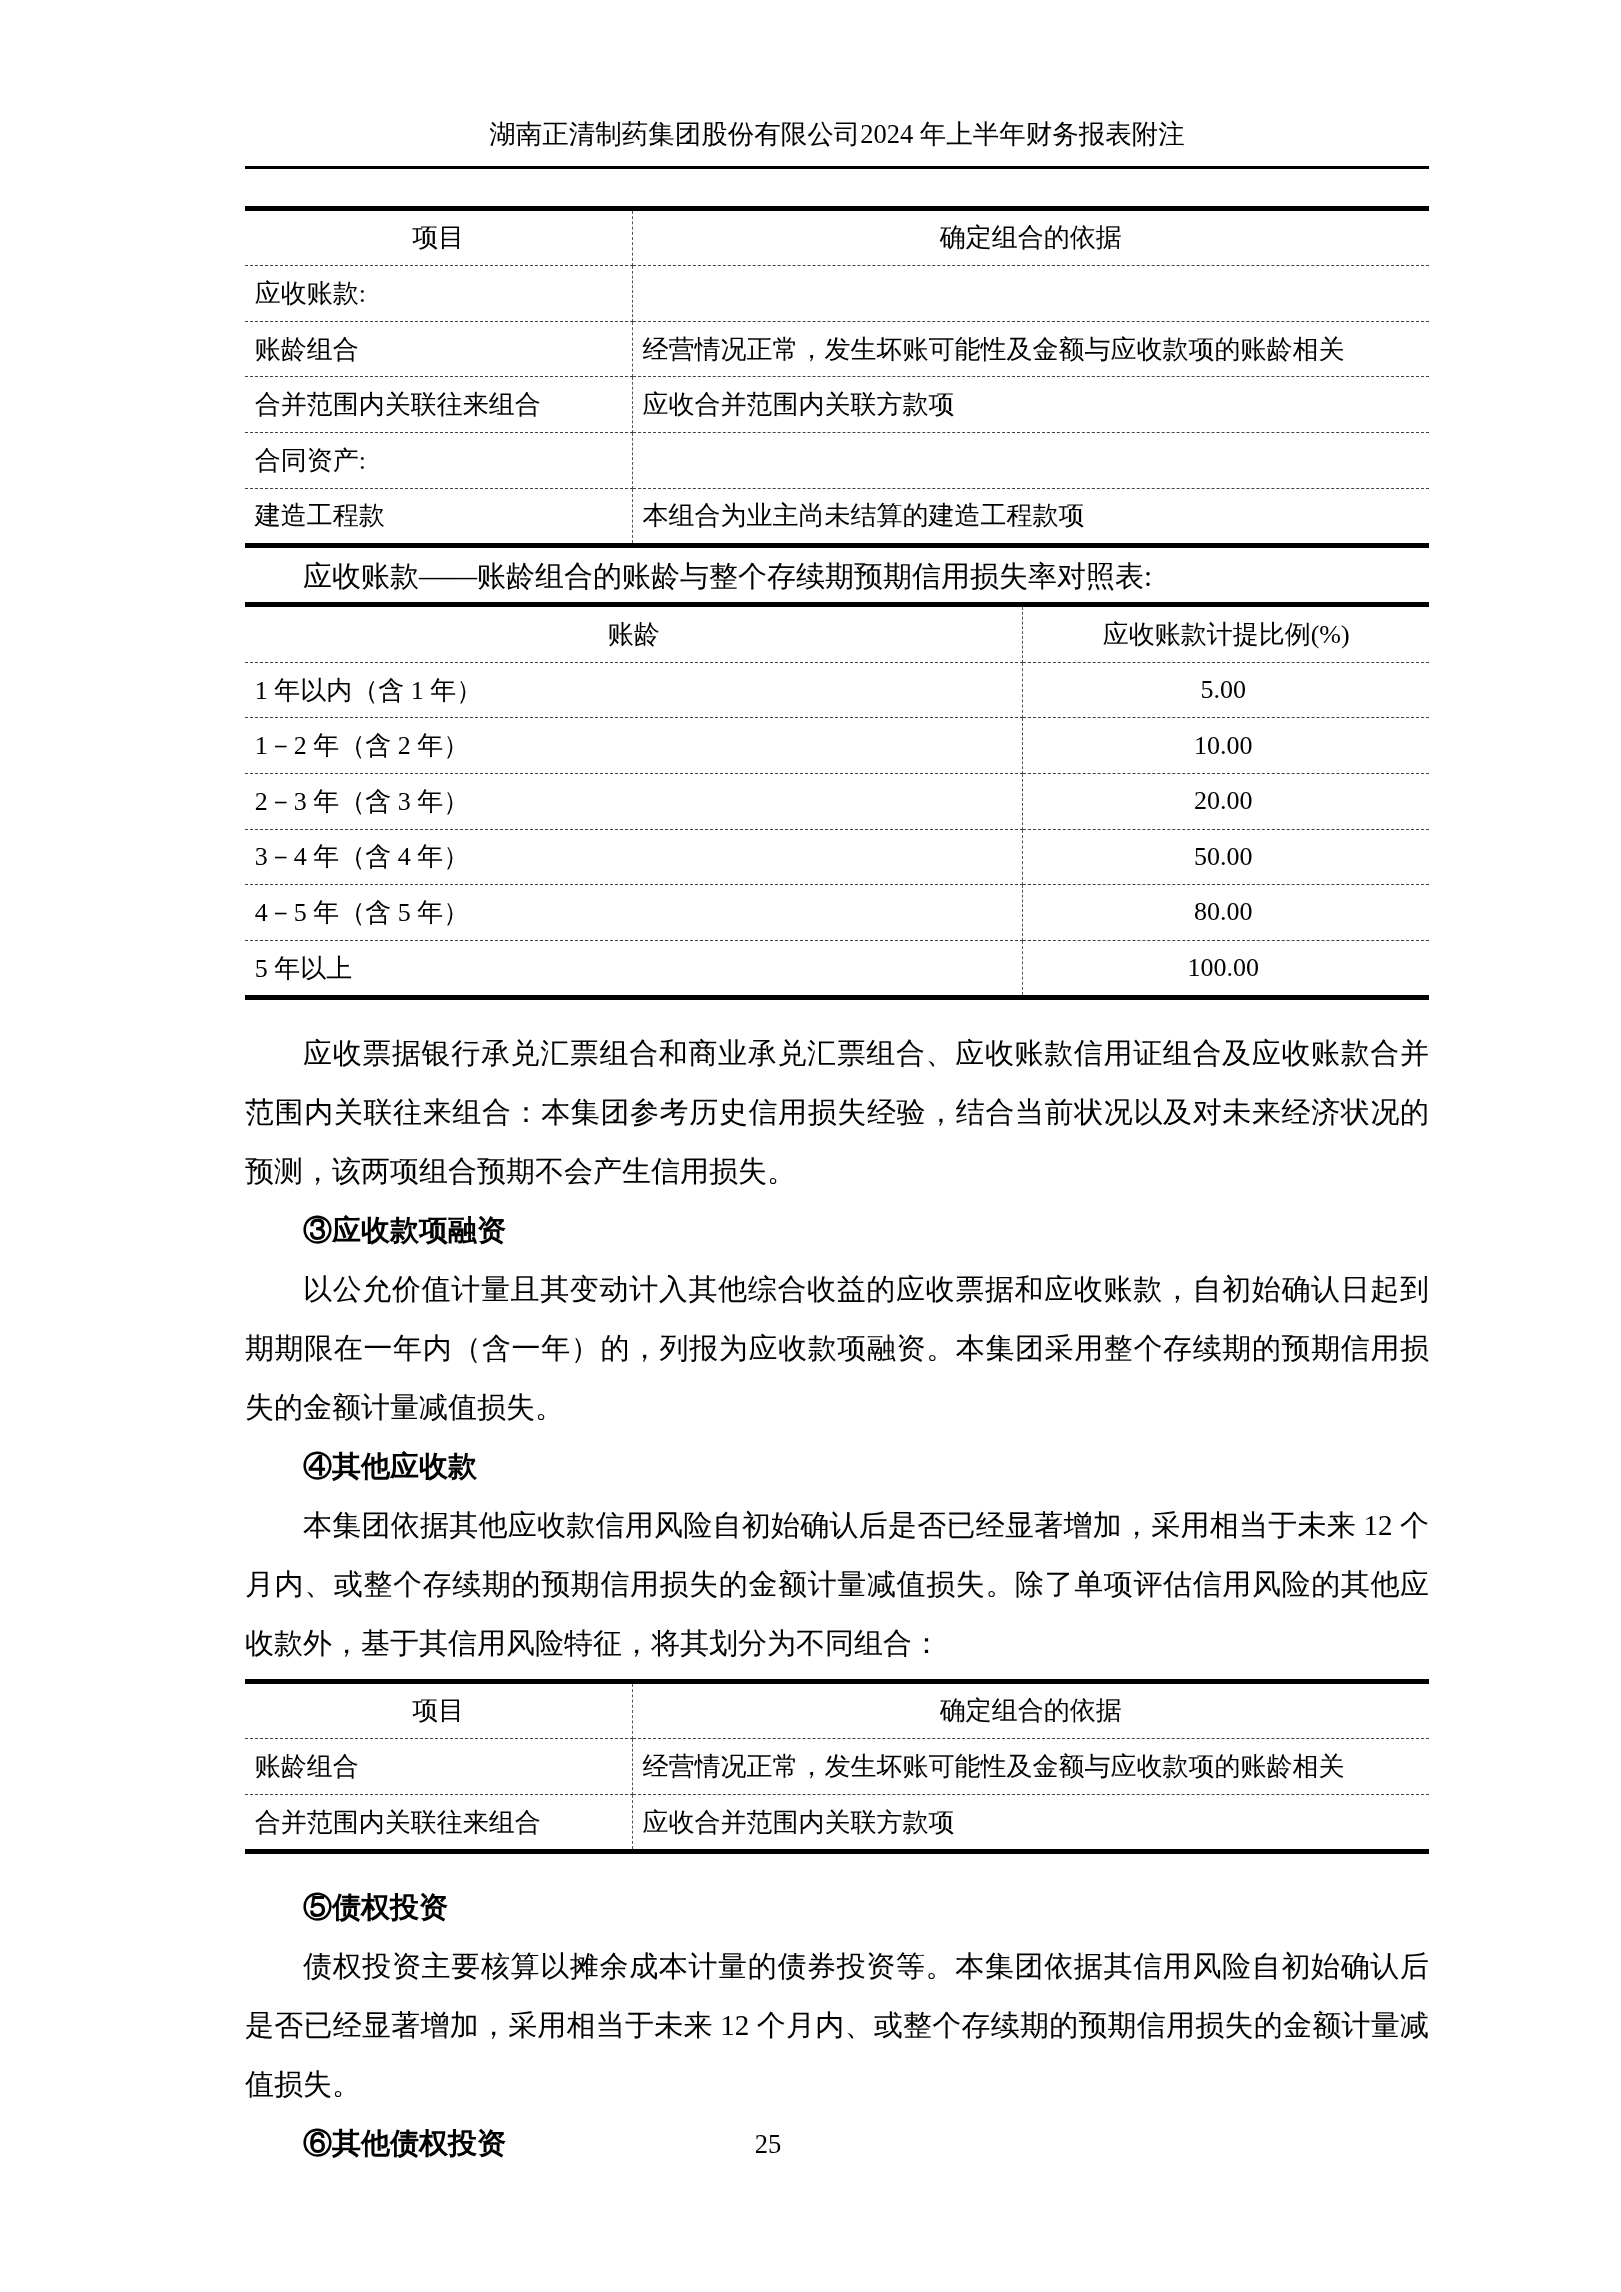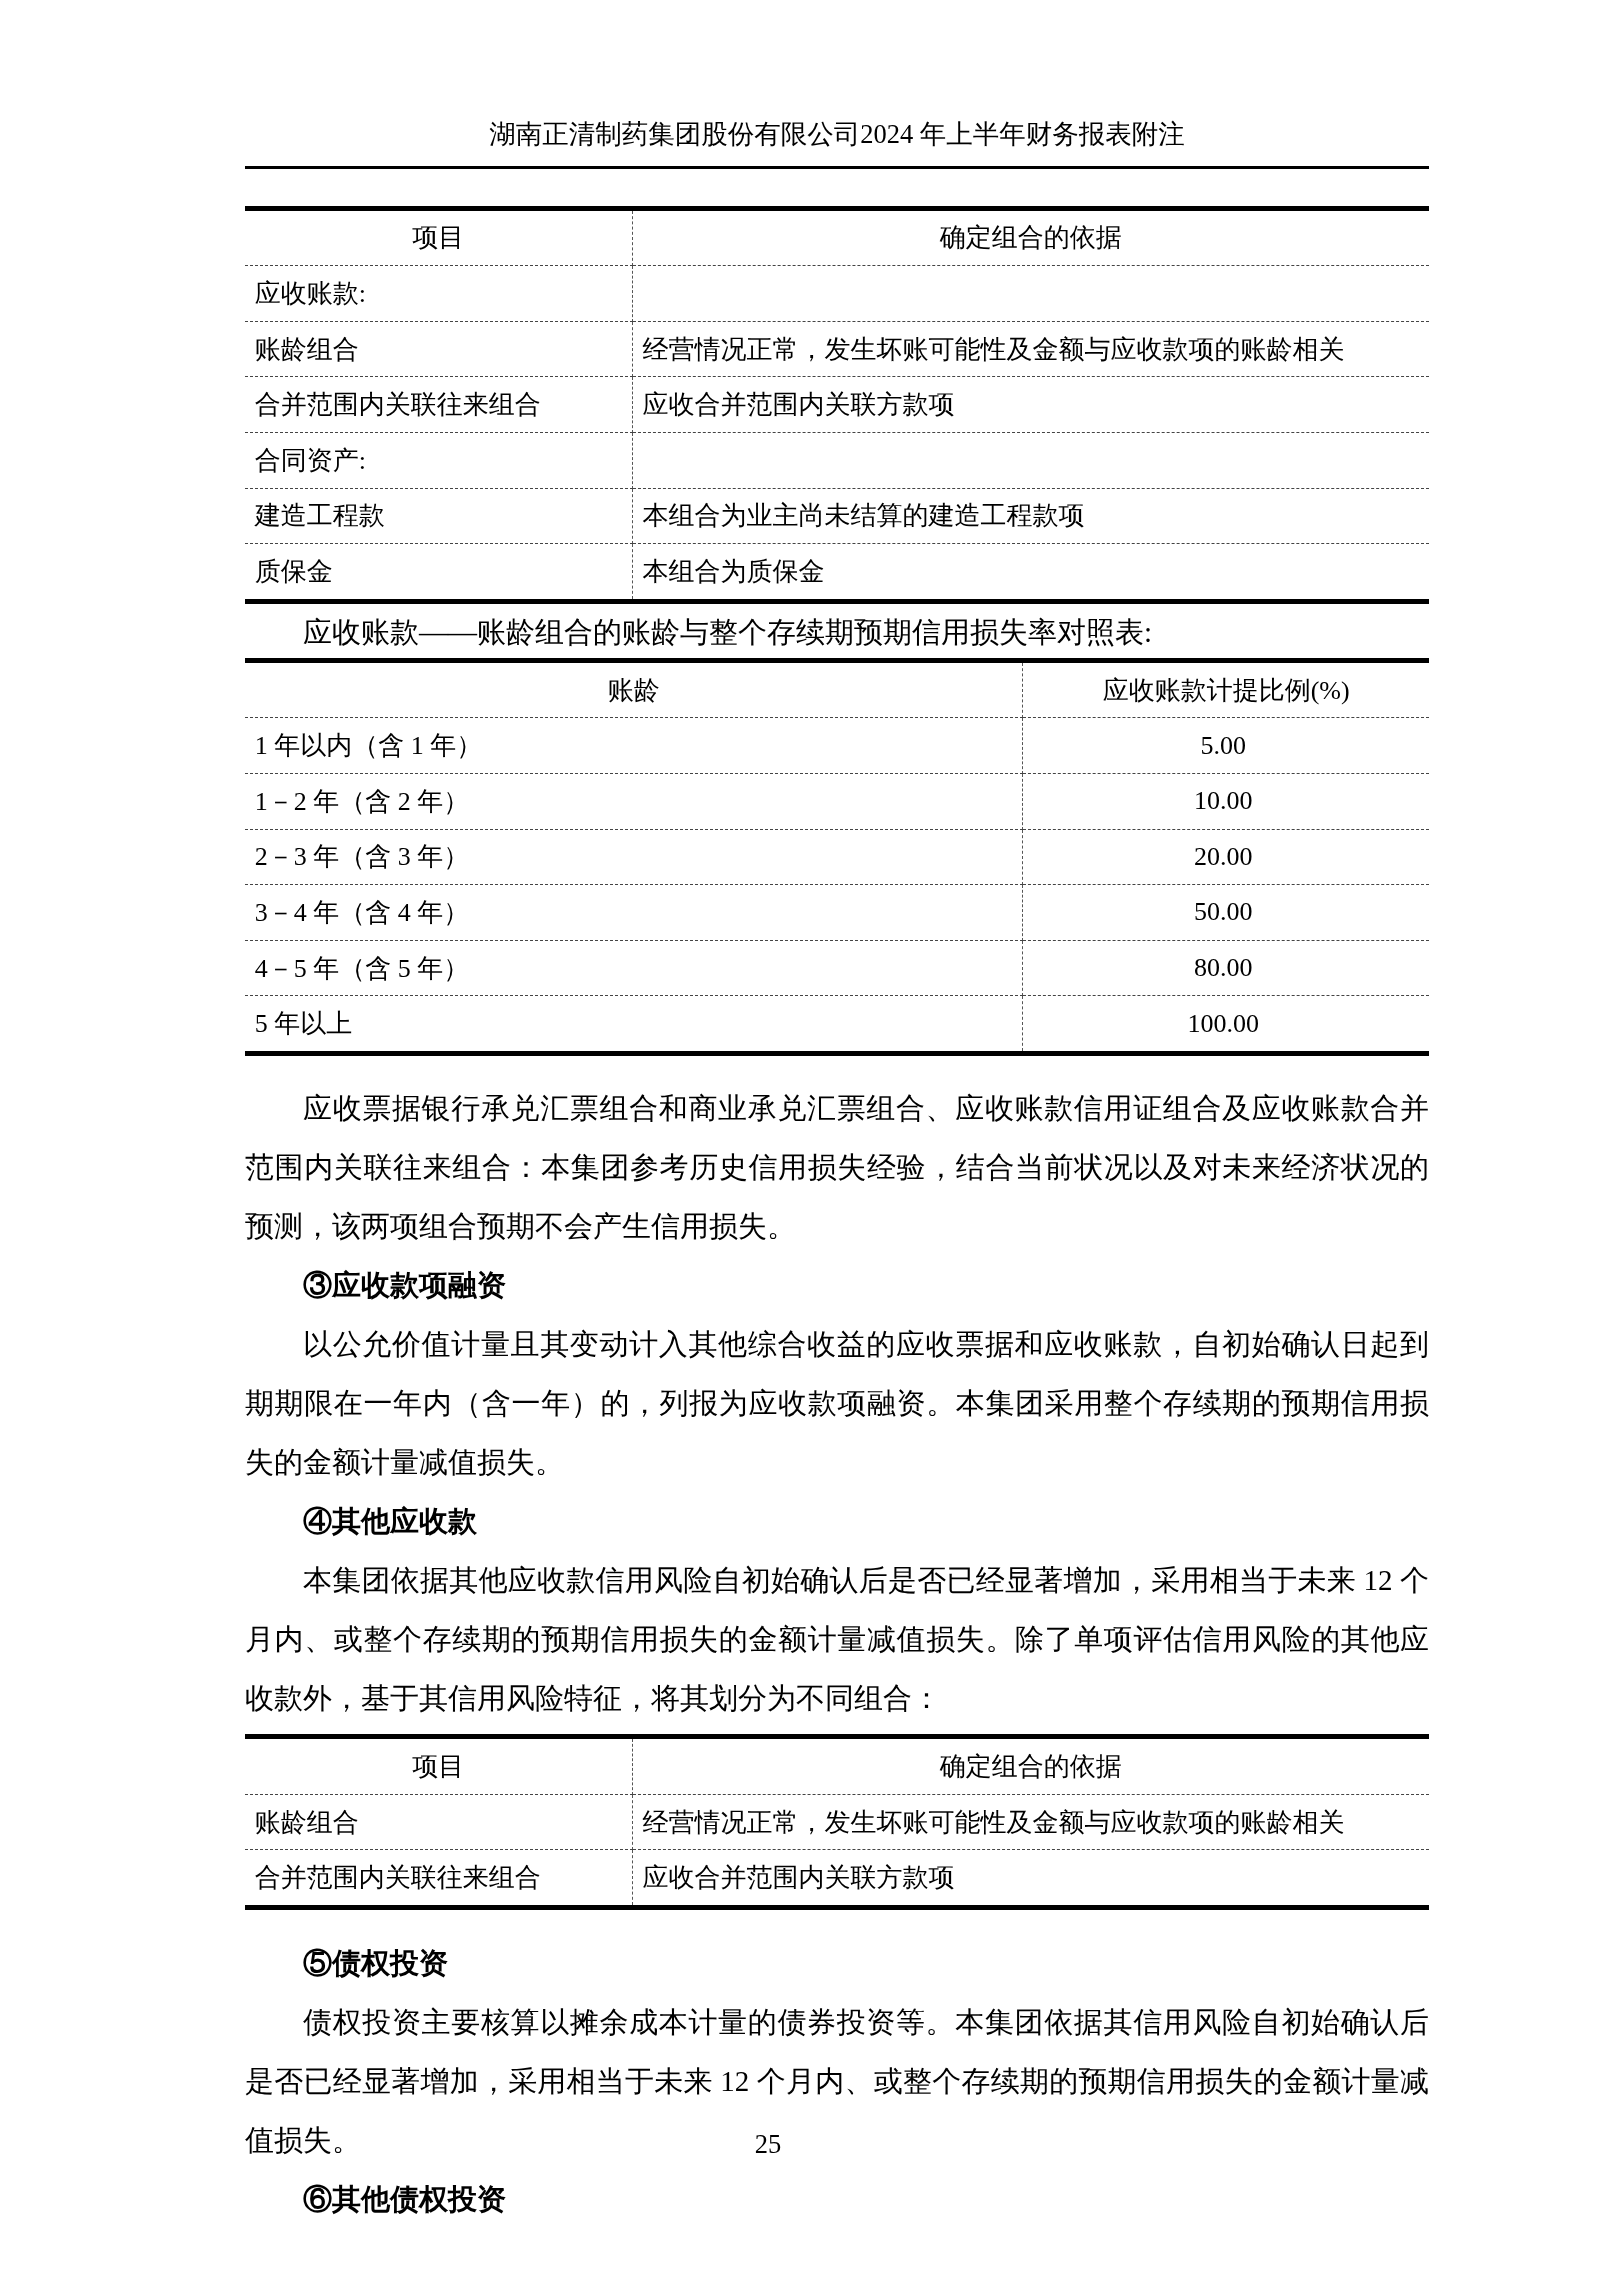--- a/index.html
+++ b/index.html
@@ -117,24 +117,20 @@
       <td>应收合并范围内关联方款项</td>
     </tr>
     <tr>
       <td class="c1 col-divider">合同资产:</td>
       <td></td>
     </tr>
     <tr>
       <td class="c1 col-divider">建造工程款</td>
       <td>本组合为业主尚未结算的建造工程款项</td>
     </tr>
-    <tr>
-      <td class="c1 col-divider">质保金</td>
-      <td>本组合为质保金</td>
-    </tr>
   </tbody>
     </table>
 
   <div class="caption">应收账款——账龄组合的账龄与整个存续期预期信用损失率对照表:</div>
 
   <table class="doc-table tbl-2">
     <tbody>
         <tr>
       <td class="c1 col-divider th-cell">账龄</td>
       <td class="th-cell">应收账款计提比例(%)</td>

